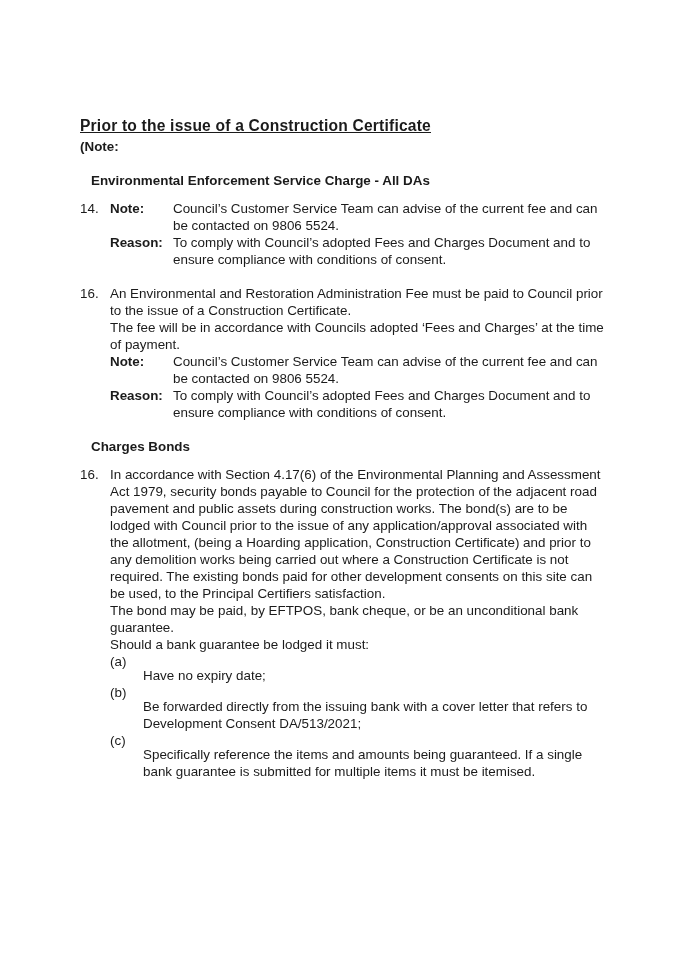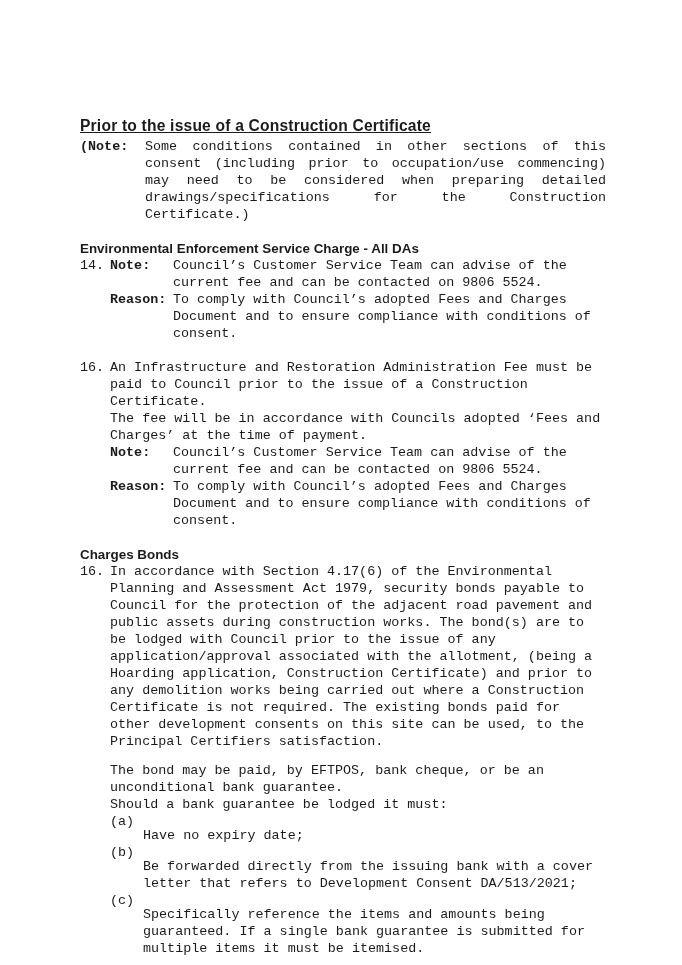--- a/index.html
+++ b/index.html
@@ -17,50 +17,49 @@
     overflow: hidden;
   }
   .doc-title {
     margin: 0 0 3px 0;
     font-size: 15.6px;
     line-height: 18px;
     font-weight: bold;
     text-decoration: underline;
     letter-spacing: 0.2px;
   }
-  .row { display: flex; align-items: flex-start; font-family: Liberation Mono, monospace; }
+  .row { display: flex; align-items: flex-start; }
   .intro-label { flex: none; width: 65px; font-weight: bold; }
   .intro-text { flex: 1; text-align: justify; }
   .section { margin-top: 17px; }
   .section-heading {
-    margin: 0;
+    margin: 11px;
     font-size: 13.4px;
     line-height: 17px;
     font-weight: bold;
   }
   .item-num { flex: none; width: 30px; }
   .item-body { flex: 1; }
   .body-text { white-space: pre-line; }
   .nr-label { flex: none; width: 63px; font-weight: bold; }
   .nr-text { flex: 1; }
-  .para-2 { margin-top: 12px; }
+  .para-2 { }
   .para-3 { margin-top: 0; }
   .sub-label { flex: none; width: 33px; }
   .sub-text { flex: 1; margin-top: 14px; }
 </style>
 </head>
 <body>
 
 <div class="page">
 
   <h1 class="doc-title">Prior to the issue of a Construction Certificate</h1>
 
   <div class="row">
     <span class="intro-label">(Note:</span>
-    <div class="intro-text">Some conditions contained in other sections of this consent (including prior to occupation/use commencing) may need to be considered when preparing detailed drawings/specifications for the Construction Certificate.)</div>
   </div>
 
   <div class="section">
     <h2 class="section-heading">Environmental Enforcement Service Charge - All DAs</h2>
     <div class="row">
       <span class="item-num">14.</span>
       <div class="item-body">
         <div class="row">
           <span class="nr-label">Note:</span>
           <div class="nr-text">Council’s Customer Service Team can advise of the current fee and can be contacted on 9806 5524.</div>
@@ -70,21 +69,21 @@
           <div class="nr-text">To comply with Council’s adopted Fees and Charges Document and to ensure compliance with conditions of consent.</div>
         </div>
       </div>
     </div>
   </div>
 
   <div class="section">
     <div class="row">
       <span class="item-num">16.</span>
       <div class="item-body">
-        <div class="body-text">An Infrastructure and Restoration Administration Fee must be paid to Council prior to the issue of a Construction Certificate.
+        <div class="body-text">An Environmental and Restoration Administration Fee must be paid to Council prior to the issue of a Construction Certificate.
 The fee will be in accordance with Councils adopted ‘Fees and Charges’ at the time of payment.</div>
         <div class="row">
           <span class="nr-label">Note:</span>
           <div class="nr-text">Council’s Customer Service Team can advise of the current fee and can be contacted on 9806 5524.</div>
         </div>
         <div class="row">
           <span class="nr-label">Reason:</span>
           <div class="nr-text">To comply with Council’s adopted Fees and Charges Document and to ensure compliance with conditions of consent.</div>
         </div>
       </div>

